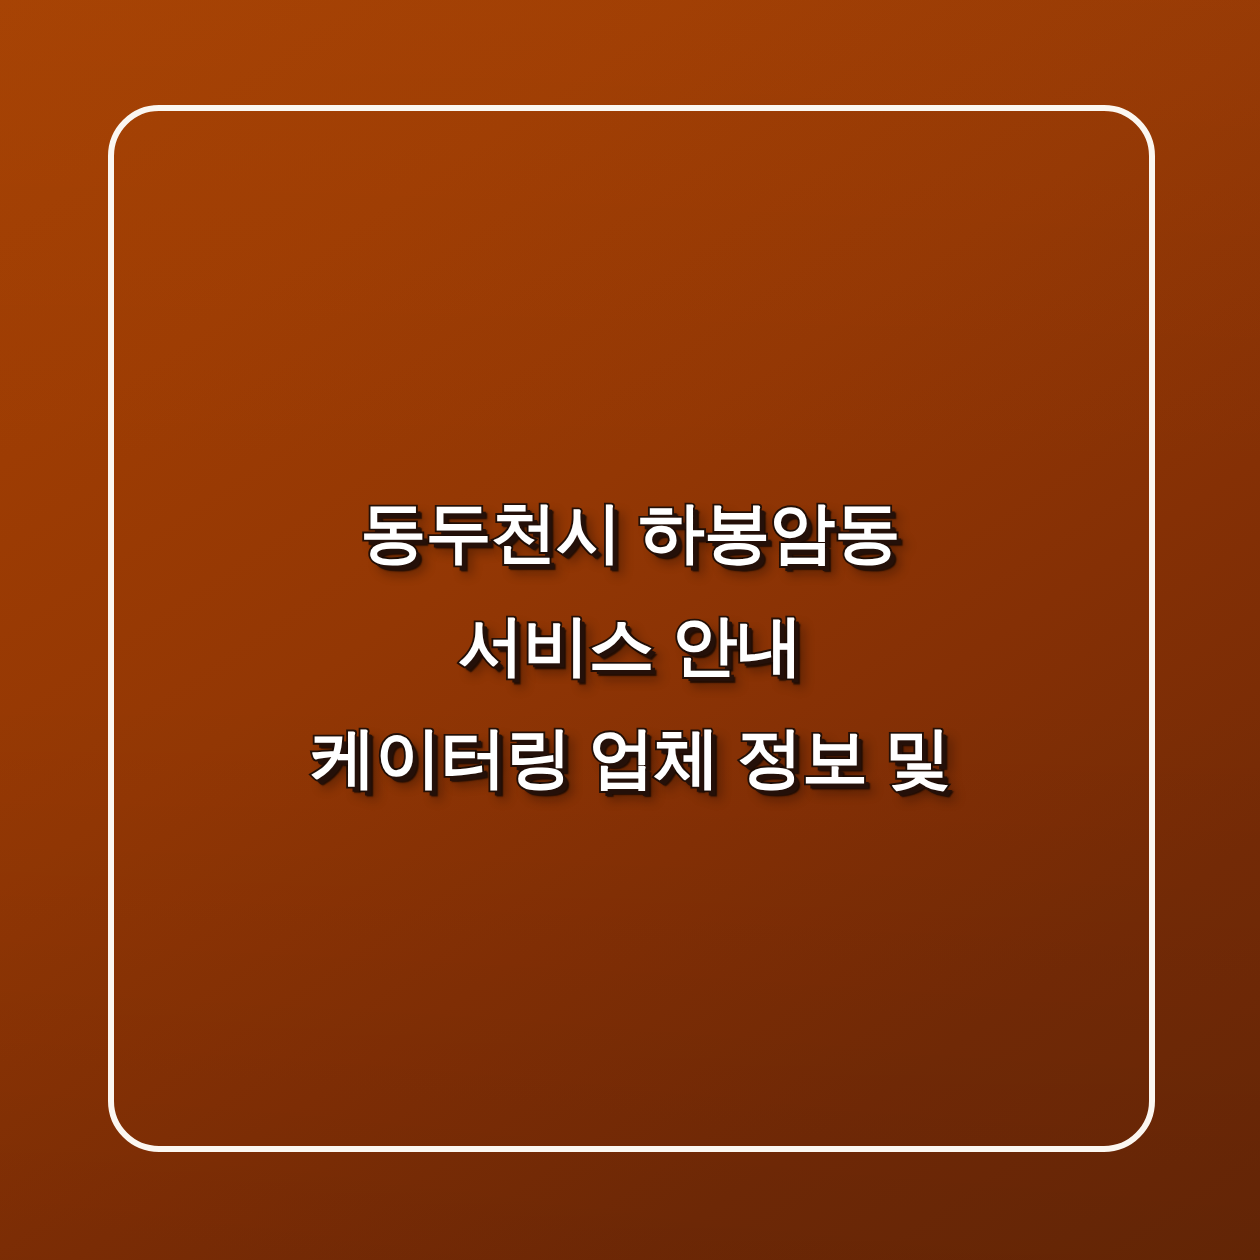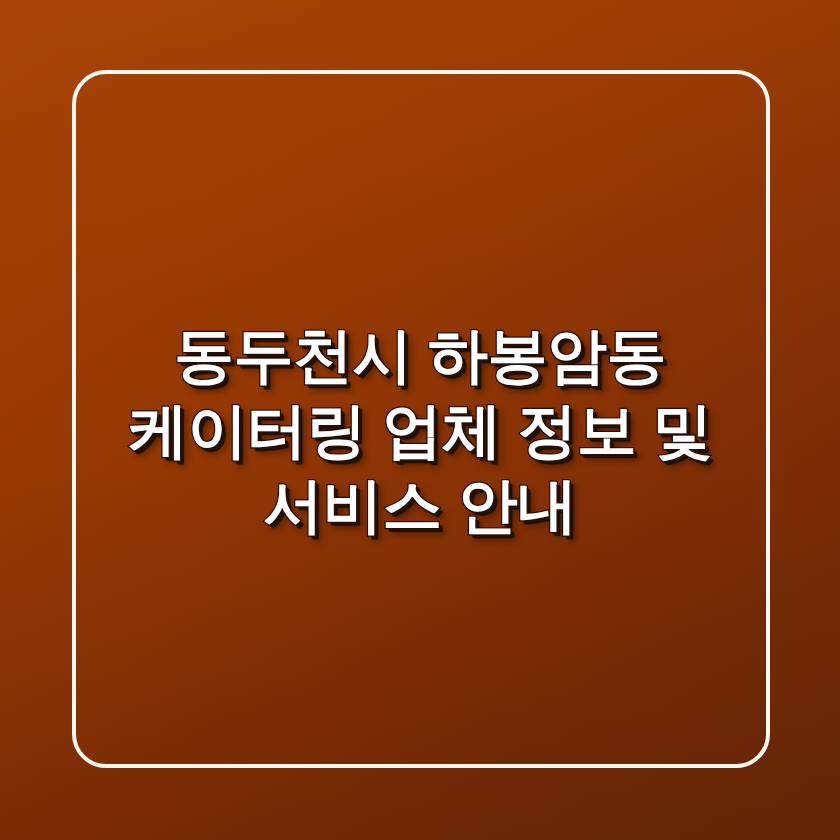--- a/index.html
+++ b/index.html
@@ -57,21 +57,21 @@
     right: 0;
     top: 318px;
     z-index: 3;
     text-align: center;
     padding: 0 86px;
     box-sizing: border-box;
   }
 
   .title-line {
     display: block;
-    font-size: 60px;
+    font-size: 44px;
     line-height: 75px;
     font-weight: 700;
     letter-spacing: -0.5px;
     color: #ffffff;
     white-space: nowrap;
     -webkit-text-stroke: 2.5px #231008;
     paint-order: stroke fill;
     text-shadow:
        3px 3px 0 #241009,
        4px 4px 1px rgba(20, 8, 3, 0.85),
@@ -80,17 +80,17 @@
 </style>
 </head>
 <body>
 
 <div id="banner-card">
 
   <div id="inner-frame"></div>
 
   <div id="title-block">
     <span class="title-line">동두천시 하봉암동</span>
+    <span class="title-line">서비스 안내</span>
     <span class="title-line">케이터링 업체 정보 및</span>
-    <span class="title-line">서비스 안내</span>
   </div>
 
 </div>
 
 </body></html>

